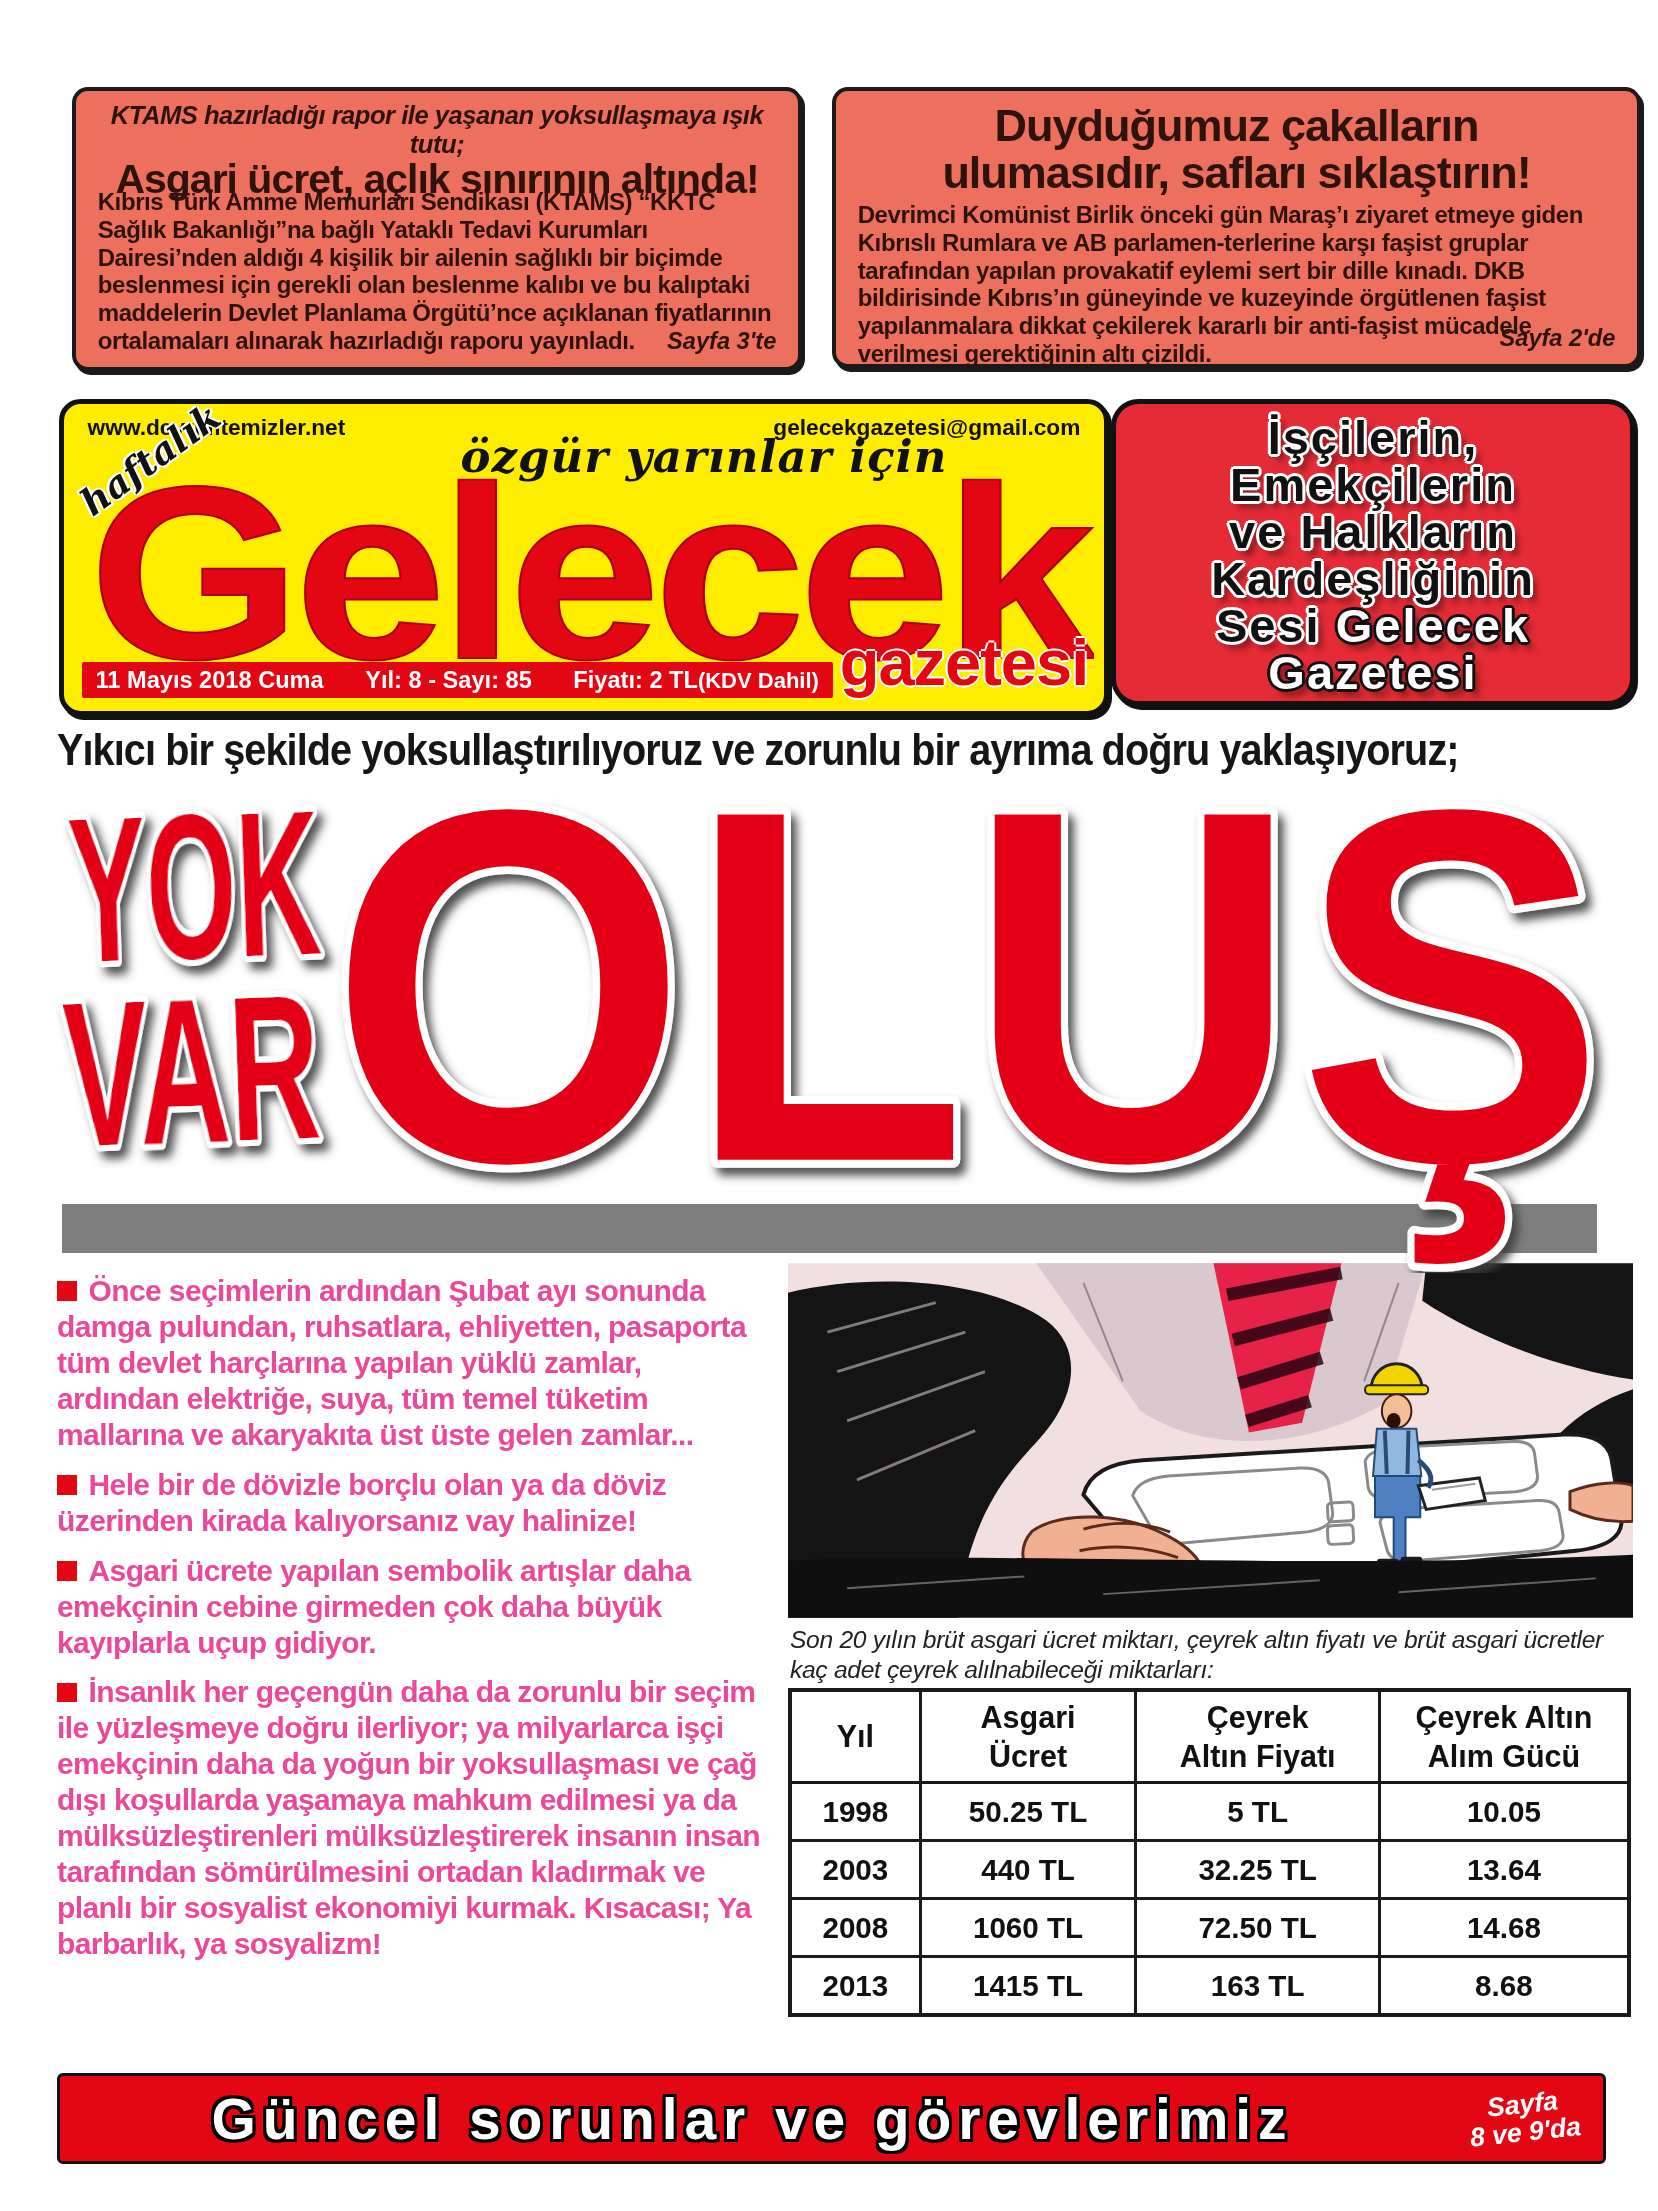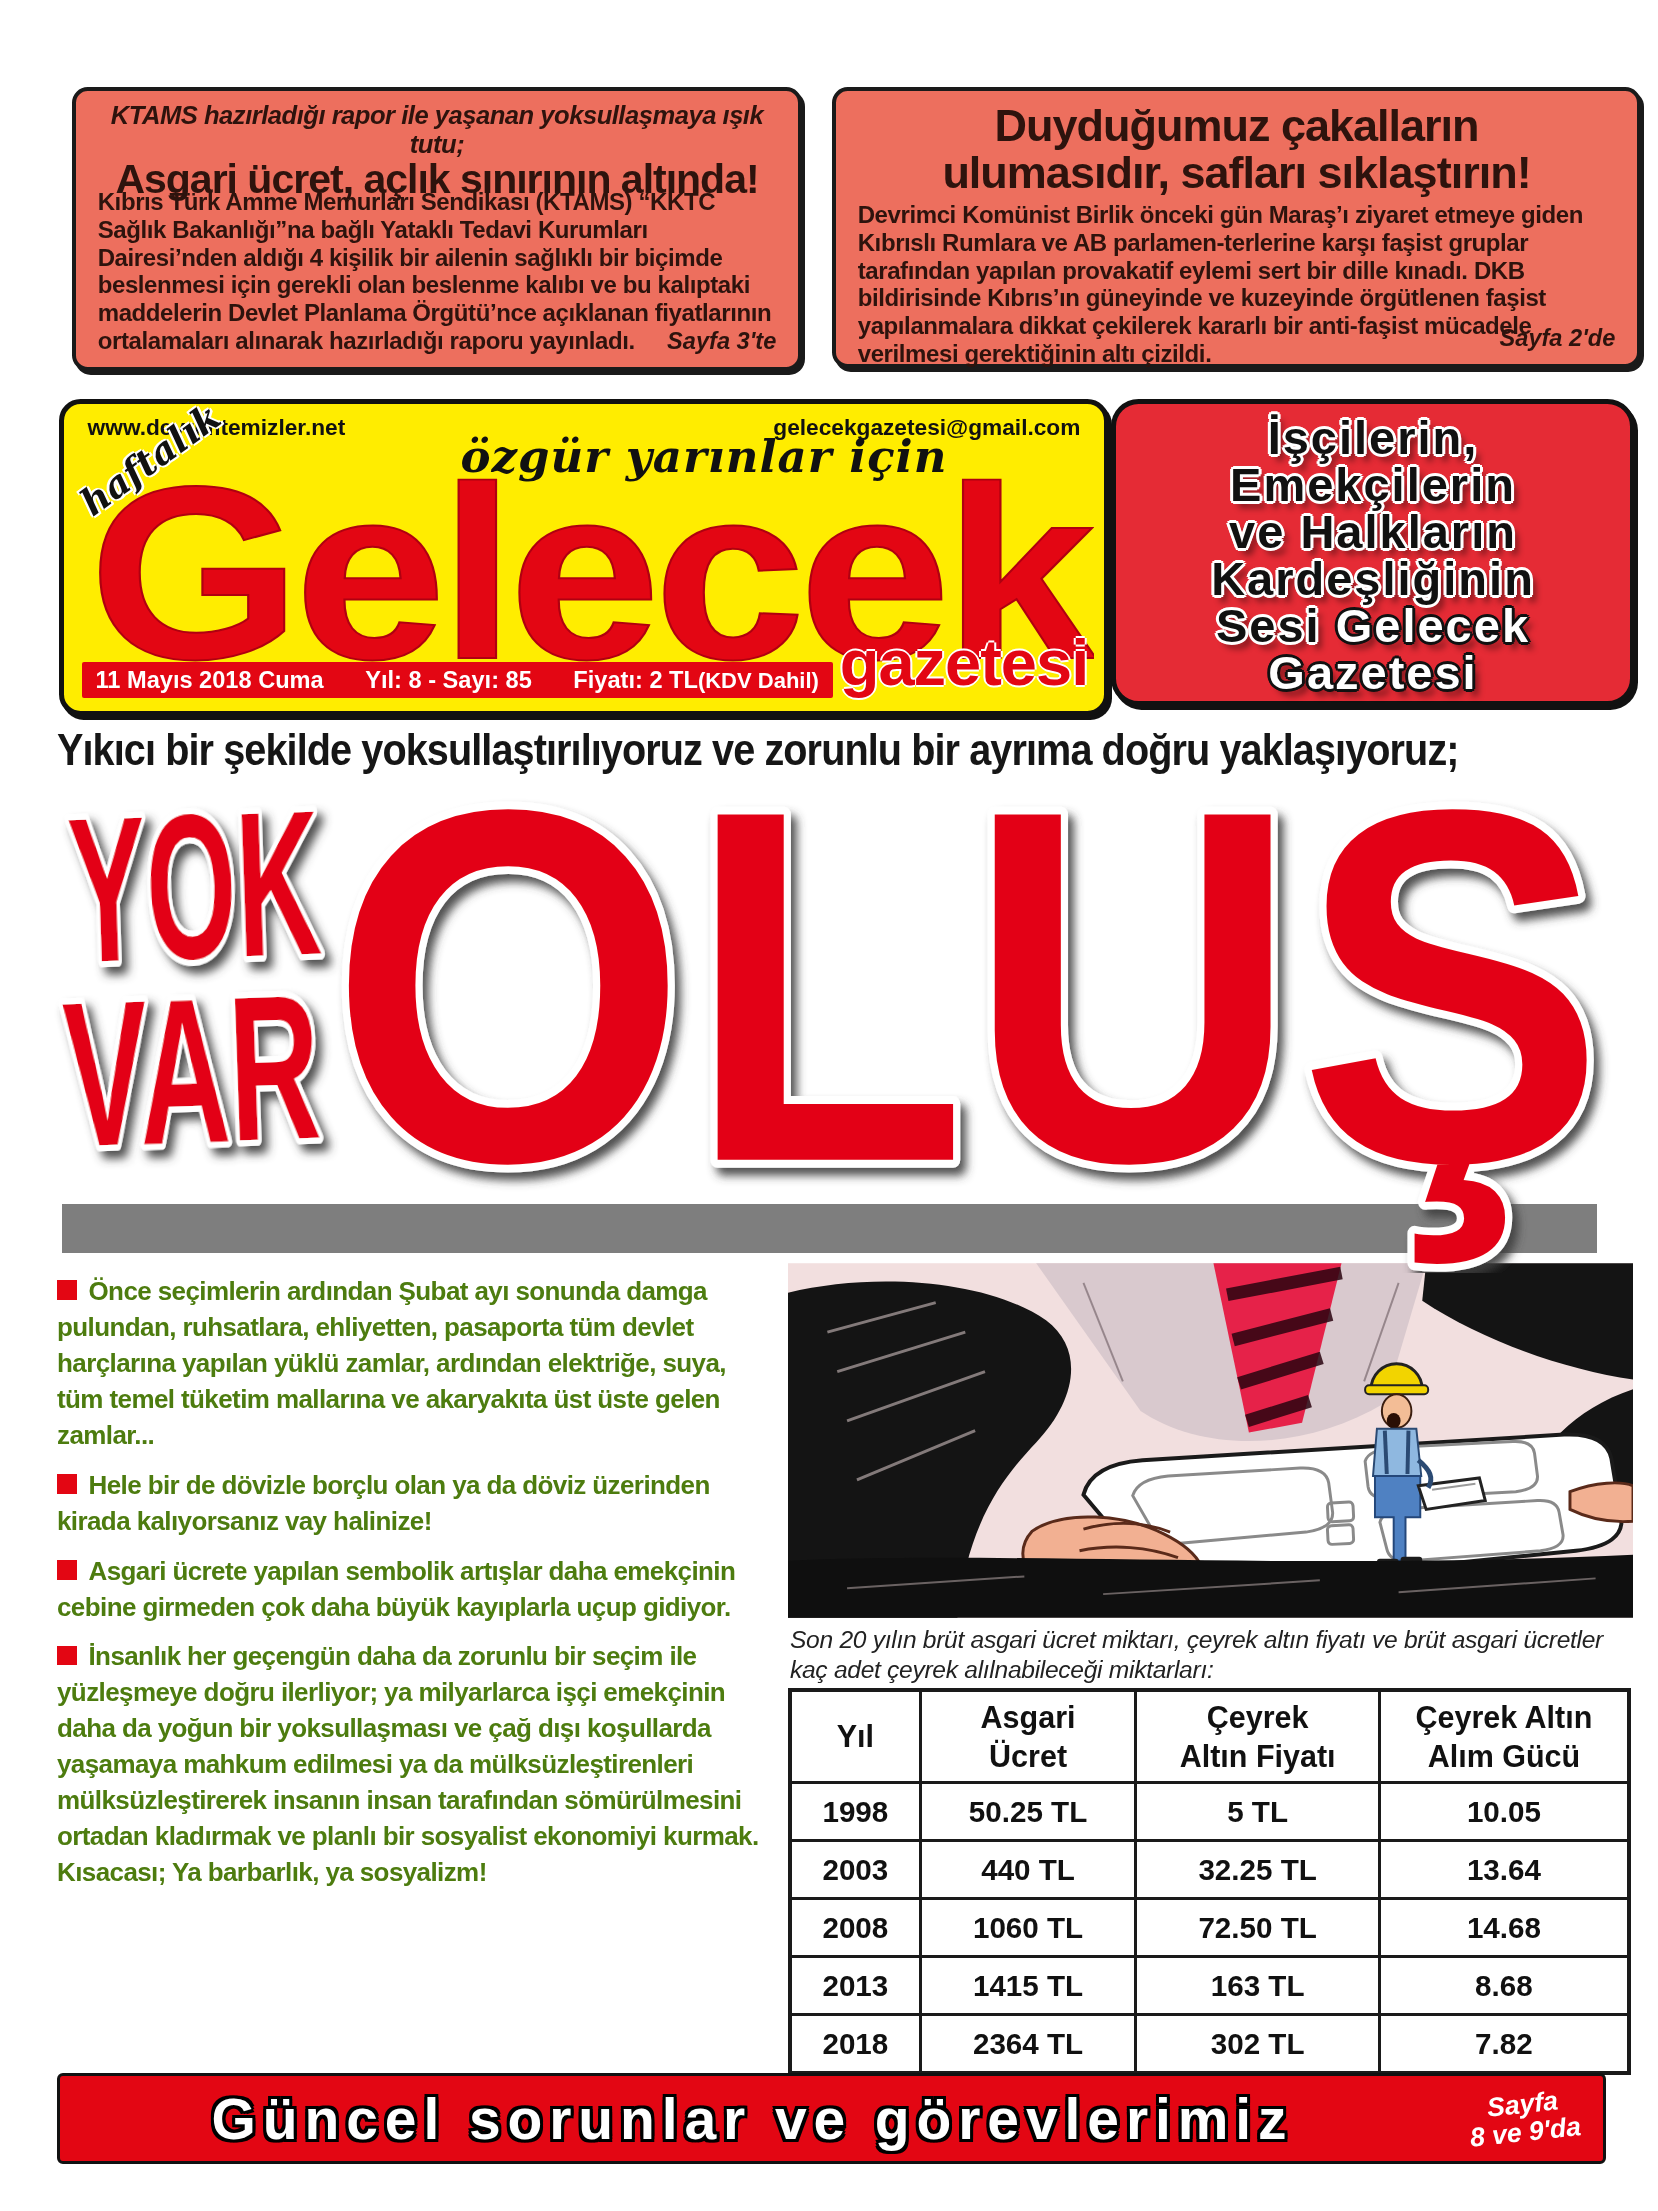--- a/index.html
+++ b/index.html
@@ -46,21 +46,21 @@
   .subheadline{position:absolute;left:57px;top:725px;width:1576px;white-space:nowrap;
                font-weight:bold;font-size:44px;letter-spacing:-1px;color:#161616;
                transform:scaleX(.9);transform-origin:left center;}
 
   
   .hero{position:absolute;left:44px;top:776px;z-index:3;}
   .gray-bar{position:absolute;left:62px;top:1204px;width:1535px;height:49px;background:#7e7e7e;z-index:1;}
 
   
   .body-col{position:absolute;left:57px;top:1273px;width:711px;}
-  .body-col p{margin:0 0 13.8px 0;font-weight:bold;font-size:26px;line-height:36px;letter-spacing:-0.6px;color:#4d7c0f;}
+  .body-col p{margin:0 0 13.8px 0;font-weight:bold;font-size:30px;line-height:36px;letter-spacing:-0.6px;color:#ec4899;}
   .sq{display:inline-block;width:19.7px;height:19.7px;background:#e30613;margin-right:11.8px;}
 
   
   .cartoon{position:absolute;left:788px;top:1263px;width:845px;height:355px;}
   .caption{position:absolute;left:790px;top:1625px;width:843px;font-style:italic;font-size:24.6px;
            line-height:1.2;color:#222;letter-spacing:-0.3px;}
   .data-table{position:absolute;left:788px;top:1688px;width:843px;border-collapse:collapse;background:#fff;
               border:4.9px solid #1a1a1a;}
   .data-table th{border:3px solid #1a1a1a;font-weight:bold;font-size:30.5px;color:#111;
                  white-space:pre-line;height:87px;line-height:1.25;}
@@ -241,26 +241,20 @@
           <td>1060 TL</td>
       <td>72.50 TL</td>
           <td>14.68</td>
     </tr>
     <tr>
       <td>2013</td>
           <td>1415 TL</td>
       <td>163 TL</td>
           <td>8.68</td>
     </tr>
-    <tr>
-      <td>2018</td>
-          <td>2364 TL</td>
-      <td>302 TL</td>
-          <td>7.82</td>
-    </tr>
   </tbody>
     </table>
 
   <div class="banner">
     <div class="banner-title">Güncel sorunlar ve görevlerimiz</div>
     <div class="banner-ref">
       <div>Sayfa</div>
       <div>8 ve 9'da</div>
     </div>
   </div>

